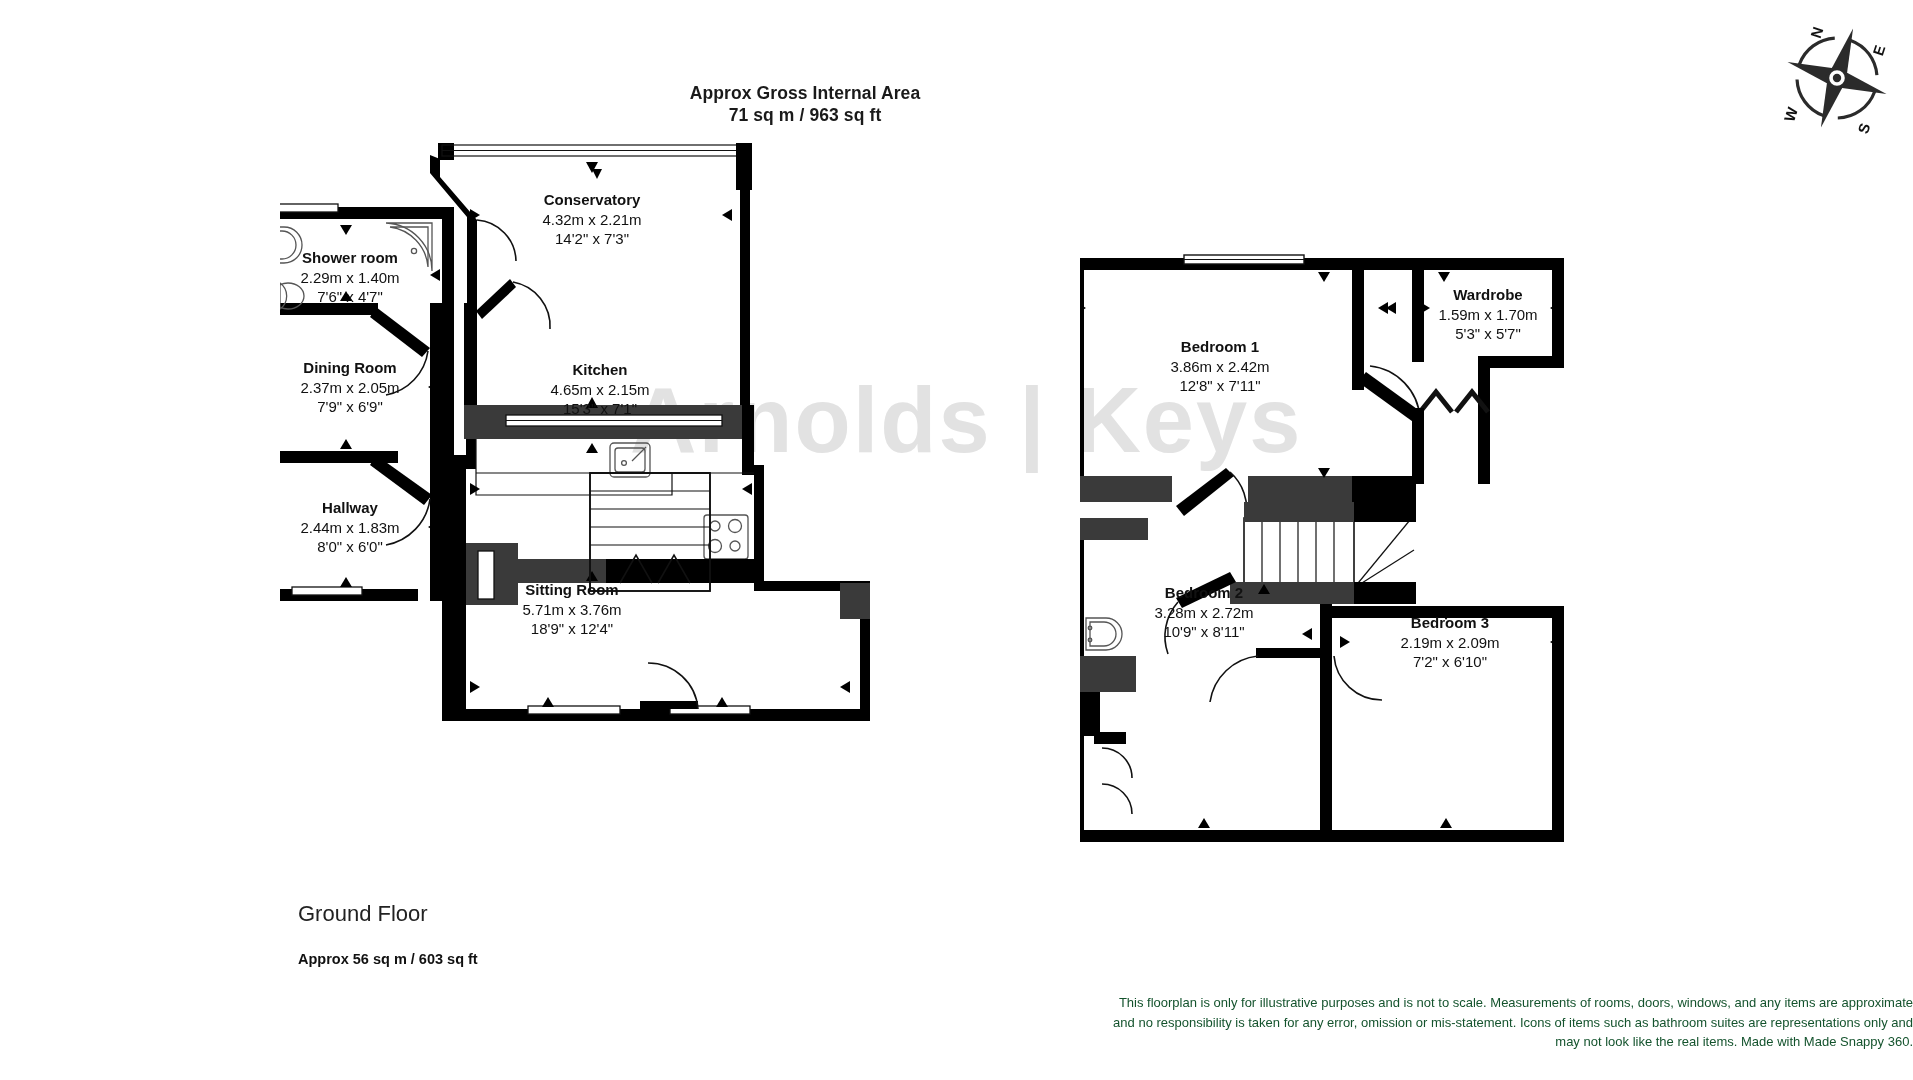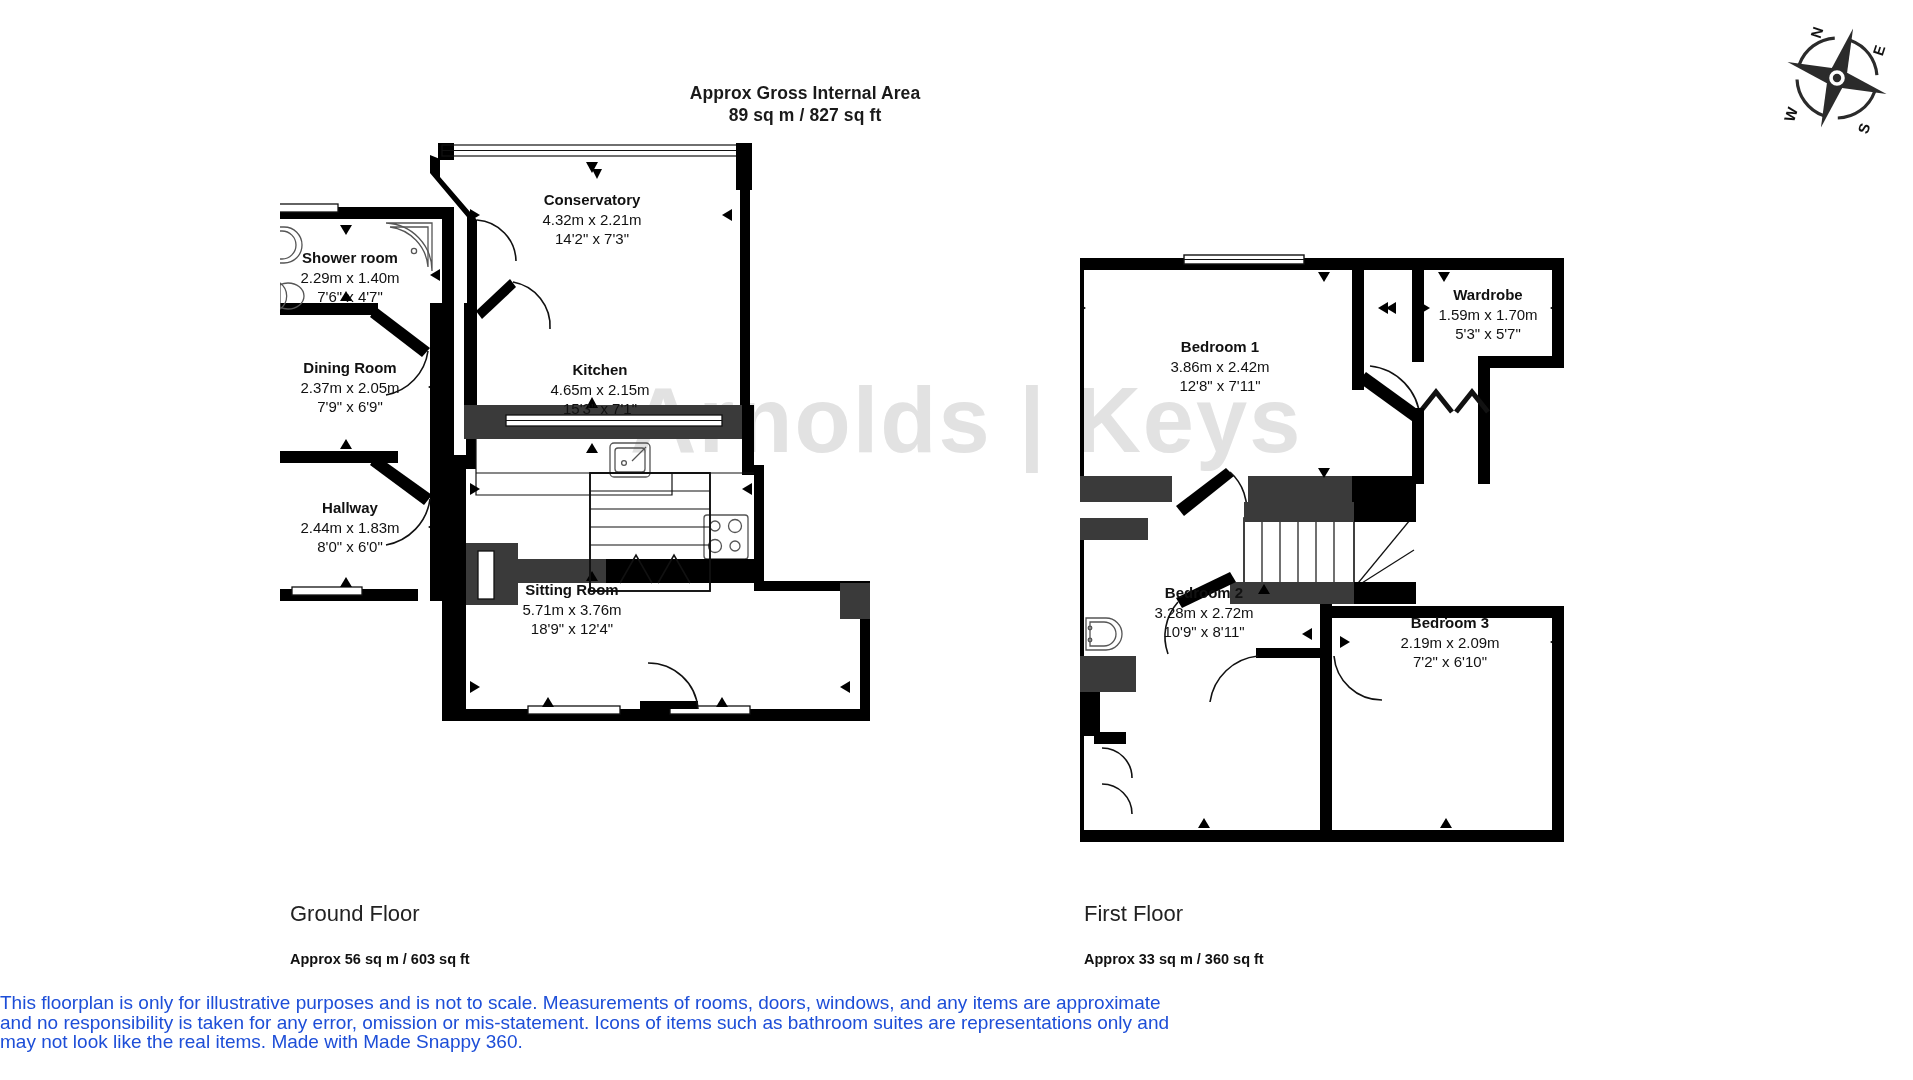--- a/index.html
+++ b/index.html
@@ -36,29 +36,29 @@
     z-index:1;
   }
 
   
   .plan{position:absolute;z-index:2;}
   #ground-plan{left:280px;top:143px;width:740px;height:740px;}
   #first-plan{left:1080px;top:250px;width:560px;height:620px;}
 
   
   .floor-caption{position:absolute;z-index:3;}
-  #ground-caption{left:290px;top:900px;}
+  #ground-caption{left:298px;top:900px;}
   #first-caption{left:1084px;top:900px;}
   .floor-name{font-size:22px;line-height:28px;color:#222;}
   .floor-area{font-size:14.5px;font-weight:bold;line-height:22px;color:#111;margin-top:20px;}
 
   
   #disclaimer{
     position:absolute;left:0;right:0;top:993px;
-    text-align:left;font-size:19px;line-height:19.5px;color:#1d4ed8;
+    text-align:right;font-size:13px;line-height:19.5px;color:#14532d;
     z-index:3;
   }
   #disclaimer .dl{display:block;}
 
   
   svg text{font-family:"Liberation Sans", sans-serif;fill:#111;}
   .rm-name{font-size:15px;font-weight:bold;text-anchor:middle;}
   .rm-dim{font-size:15px;text-anchor:middle;}
   .wall{fill:#000;}
   .wall-gray{fill:#3a3a3a;}
@@ -68,21 +68,21 @@
   .arw{fill:#000;}
 </style>
 </head>
 <body>
 
 <div class="page">
 
   <div id="header-block">
     <div id="header-inner">
       <div class="hl">Approx Gross Internal Area</div>
-      <div class="hl">89 sq m / 827 sq ft</div>
+      <div class="hl">71 sq m / 963 sq ft</div>
     </div>
   </div>
 
   <div id="compass">
     <svg viewBox="0 0 132 132" width="132" height="132">
       <circle cx="66" cy="66" r="40" fill="none" stroke="#2b2b2b" stroke-width="3.2" stroke-dasharray="48 14" transform="rotate(20 66 66)"></circle>
 
       <g transform="rotate(18 66 66)">
         <polygon points="66,14 74,58 66,66 58,58" fill="#2b2b2b"></polygon>
         <polygon points="118,66 74,74 66,66 74,58" fill="#2b2b2b"></polygon>
@@ -392,24 +392,20 @@
     <polygon class="arw" points="360,578 372,578 366,568"></polygon>
 
   </svg>
   </div>
 
   <div id="ground-caption" class="floor-caption">
     <div class="floor-name">Ground Floor</div>
     <div class="floor-area">Approx 56 sq m / 603 sq ft</div>
   </div>
 
-  <div id="first-caption" class="floor-caption">
-    <div class="floor-name">First Floor</div>
-    <div class="floor-area">Approx 33 sq m / 360 sq ft</div>
-  </div>
 
   <div id="disclaimer">
     <span class="dl">This floorplan is only for illustrative purposes and is not to scale. Measurements of rooms, doors, windows, and any items are approximate</span>
     <span class="dl">and no responsibility is taken for any error, omission or mis-statement. Icons of items such as bathroom suites are representations only and</span>
     <span class="dl">may not look like the real items. Made with Made Snappy 360.</span>
   </div>
 
 </div>
 
 </body></html>

